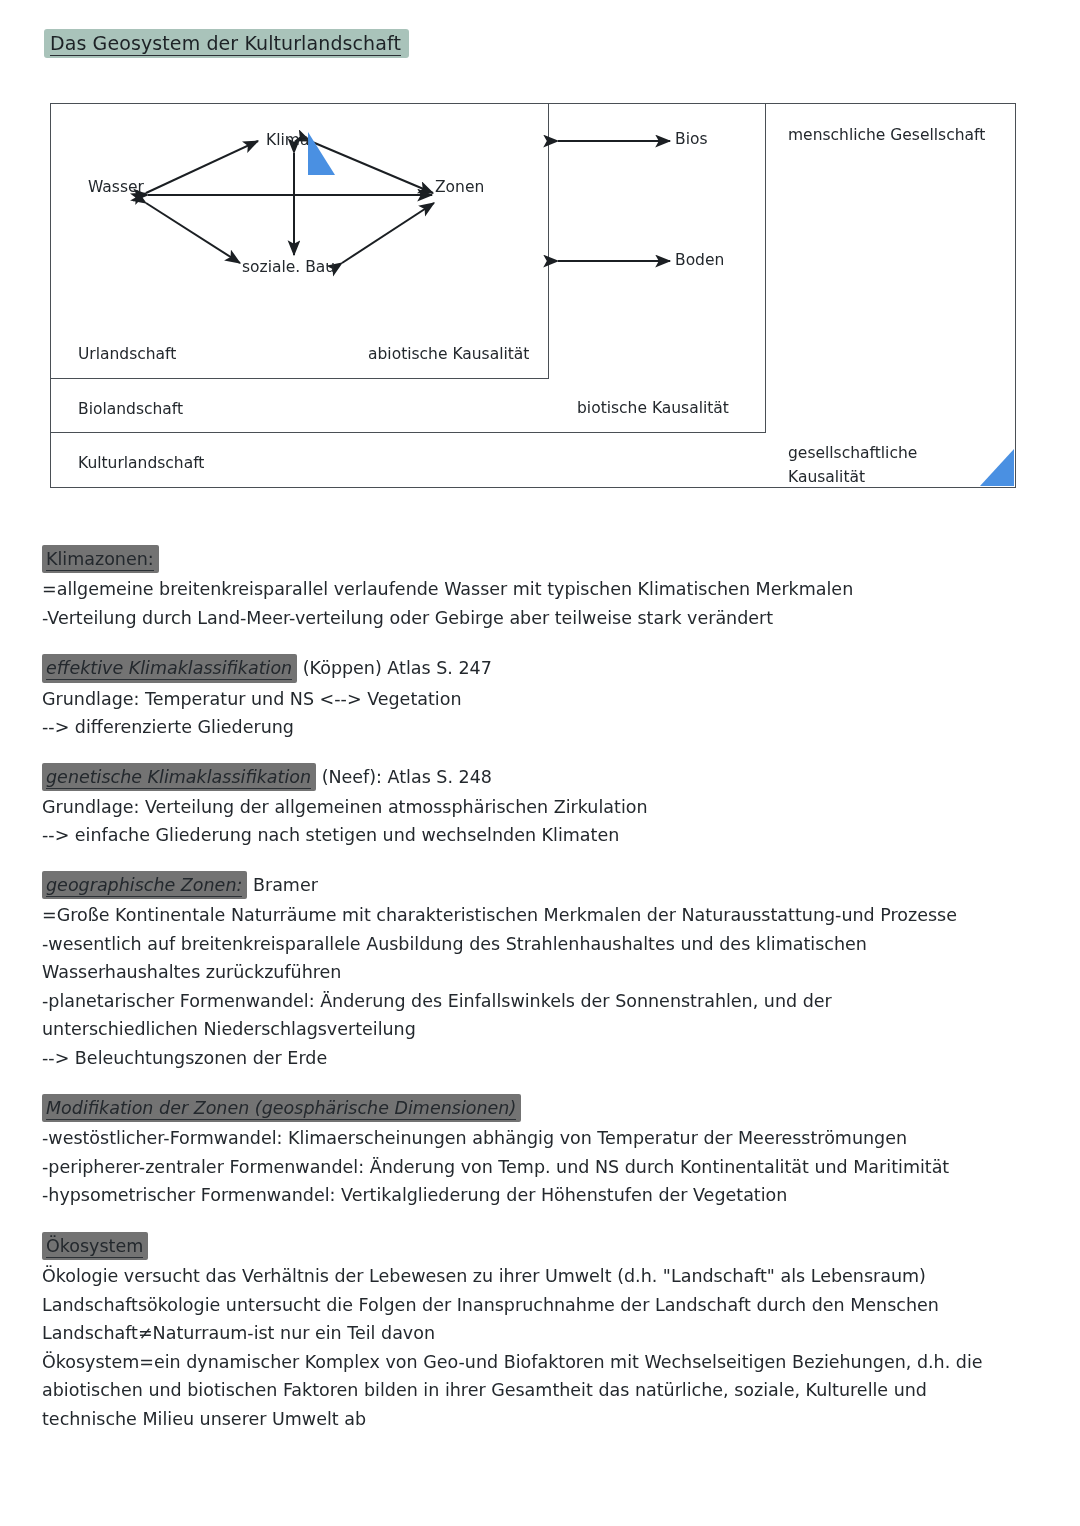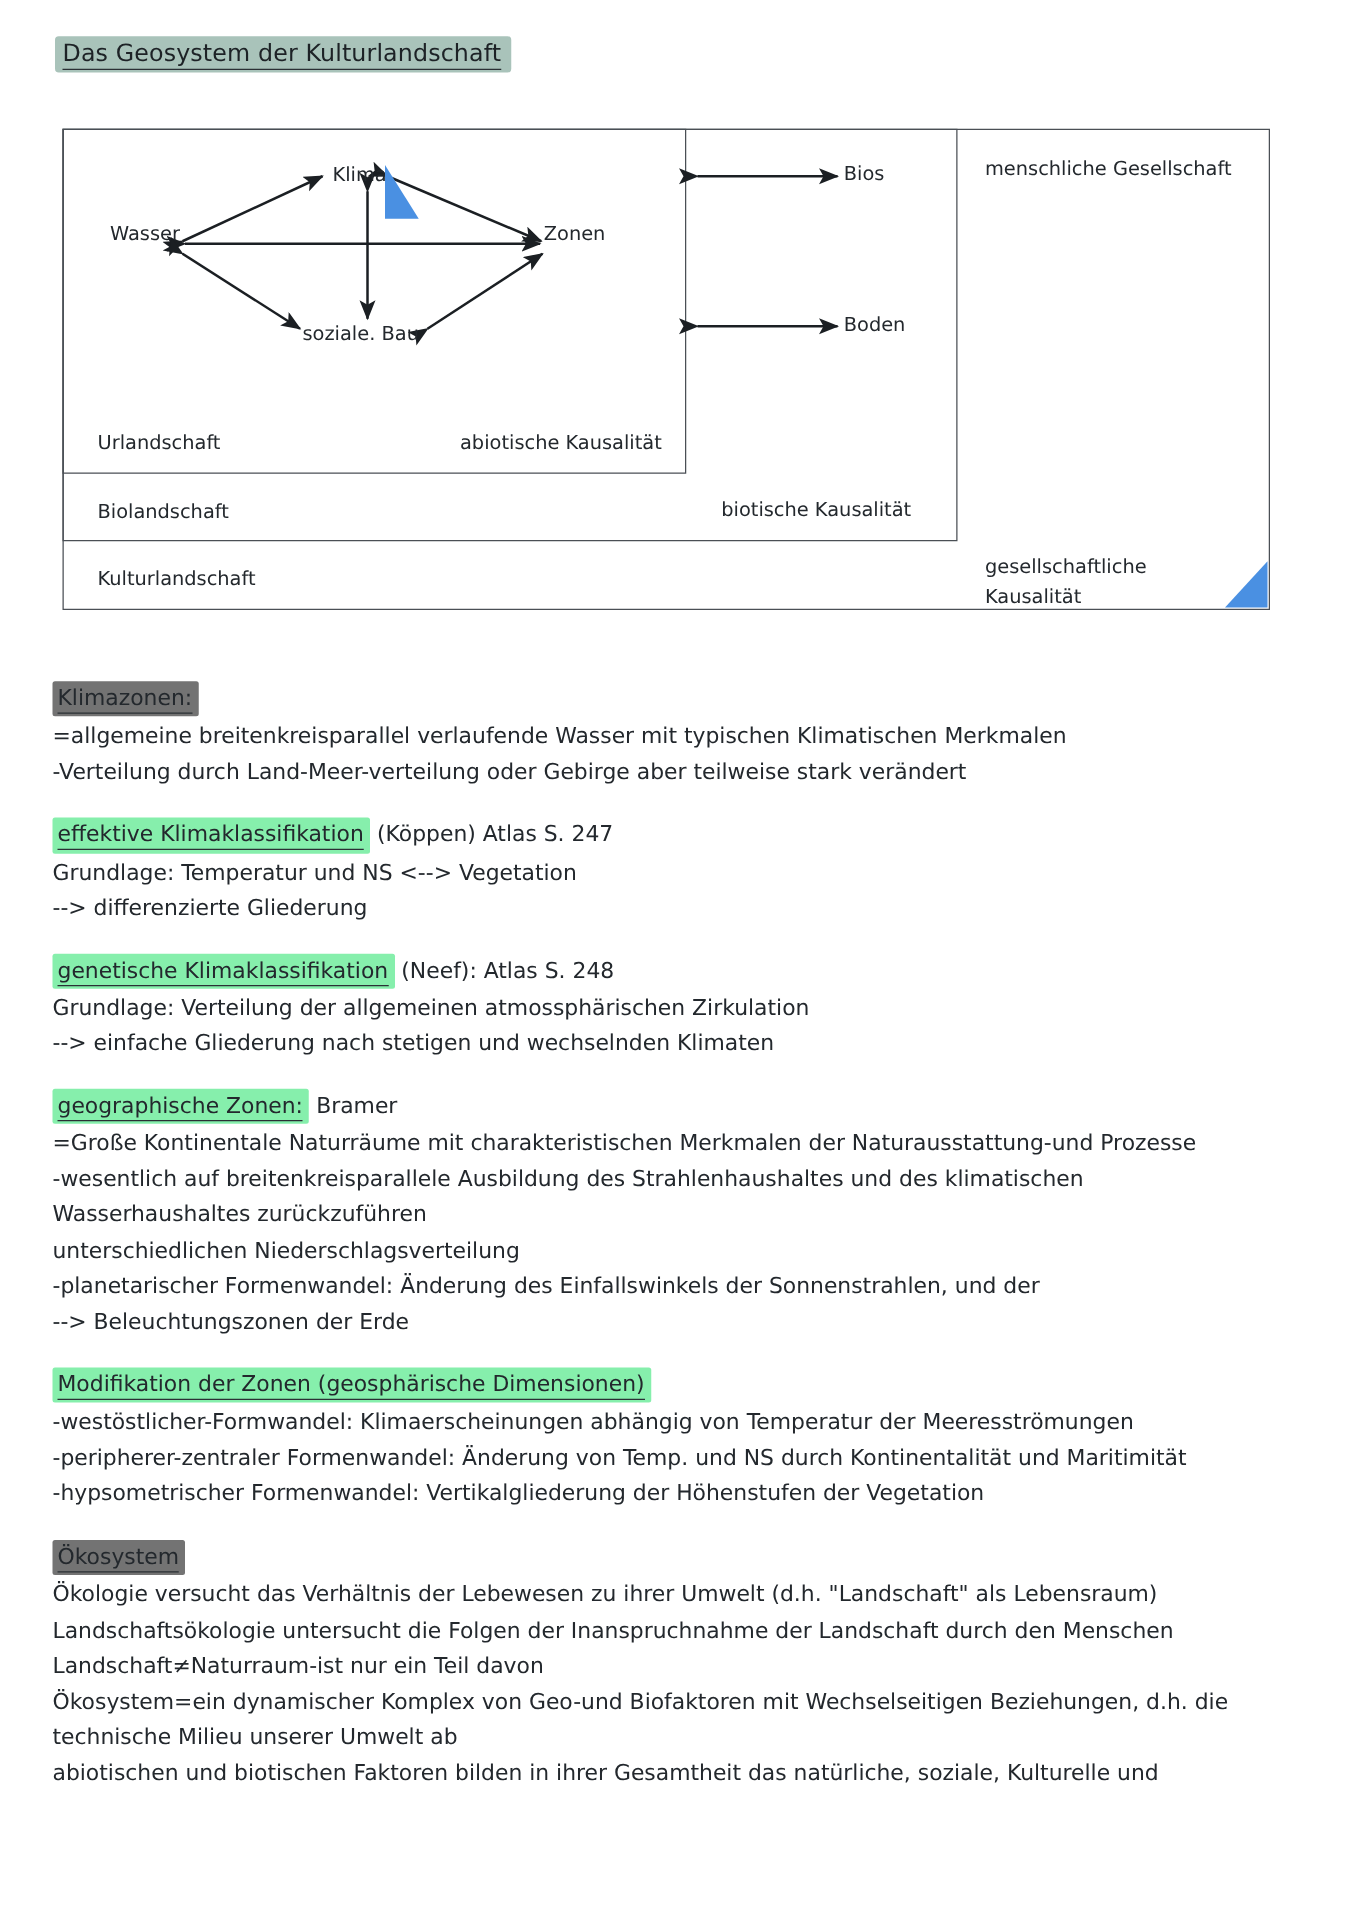--- a/index.html
+++ b/index.html
@@ -103,21 +103,21 @@
     top: 545px;
     width: 1010px;
   }
   .section { margin-bottom: 19px; }
   .head-line { margin: 0 0 2px 0; font-size: 17.5px; line-height: 1.5; }
   .hl {
     display: inline-block;
     padding: 1px 5px 1px 4px;
     border-radius: 2px;
   }
-  .hl-green { background: #86efac; }
+  .hl-green { background: #737373; font-style: italic; }
   .hl-pink  { background: #737373; }
   .hl .u { border-bottom: 1.5px solid #2b3035; padding-bottom: 1px; }
   .tail { font-size: 17.5px; }
   .line {
     font-size: 17.5px;
     line-height: 1.63;
     color: #23282d;
     margin: 0;
   }
   .sec-klima   { margin-bottom: 22px; }
@@ -206,36 +206,36 @@
       <p class="head-line"><span class="hl hl-green"><span class="u">genetische Klimaklassifikation</span></span><span class="tail"> (Neef): Atlas S. 248</span></p>
       <p class="line">Grundlage: Verteilung der allgemeinen atmossphärischen Zirkulation</p>
       <p class="line">--&gt; einfache Gliederung nach stetigen und wechselnden Klimaten</p>
     </div>
 
     <div class="section sec-geo">
       <p class="head-line"><span class="hl hl-green"><span class="u">geographische Zonen:</span></span><span class="tail"> Bramer</span></p>
       <p class="line">=Große Kontinentale Naturräume mit charakteristischen Merkmalen der Naturausstattung-und Prozesse</p>
       <p class="line">-wesentlich auf breitenkreisparallele Ausbildung des Strahlenhaushaltes und des klimatischen</p>
       <p class="line">Wasserhaushaltes zurückzuführen</p>
+      <p class="line">-planetarischer Formenwandel: Änderung des Einfallswinkels der Sonnenstrahlen, und der</p>
       <p class="line">unterschiedlichen Niederschlagsverteilung</p>
-      <p class="line">-planetarischer Formenwandel: Änderung des Einfallswinkels der Sonnenstrahlen, und der</p>
       <p class="line">--&gt; Beleuchtungszonen der Erde</p>
     </div>
 
     <div class="section sec-mod">
       <p class="head-line"><span class="hl hl-green"><span class="u">Modifikation der Zonen (geosphärische Dimensionen)</span></span></p>
       <p class="line">-westöstlicher-Formwandel: Klimaerscheinungen abhängig von Temperatur der Meeresströmungen</p>
       <p class="line">-peripherer-zentraler Formenwandel: Änderung von Temp. und NS durch Kontinentalität und Maritimität</p>
       <p class="line">-hypsometrischer Formenwandel: Vertikalgliederung der Höhenstufen der Vegetation</p>
     </div>
 
     <div class="section">
       <p class="head-line"><span class="hl hl-pink"><span class="u">Ökosystem</span></span></p>
       <p class="line">Ökologie versucht das Verhältnis der Lebewesen zu ihrer Umwelt (d.h. "Landschaft" als Lebensraum)</p>
       <p class="line">Landschaftsökologie untersucht die Folgen der Inanspruchnahme der Landschaft durch den Menschen</p>
       <p class="line">Landschaft≠Naturraum-ist nur ein Teil davon</p>
       <p class="line">Ökosystem=ein dynamischer Komplex von Geo-und Biofaktoren mit Wechselseitigen Beziehungen, d.h. die</p>
+      <p class="line">abiotischen und biotischen Faktoren bilden in ihrer Gesamtheit das natürliche, soziale, Kulturelle und</p>
       <p class="line">technische Milieu unserer Umwelt ab</p>
-      <p class="line">abiotischen und biotischen Faktoren bilden in ihrer Gesamtheit das natürliche, soziale, Kulturelle und</p>
     </div>
 
   </div>
 </div>
 
 </body></html>

